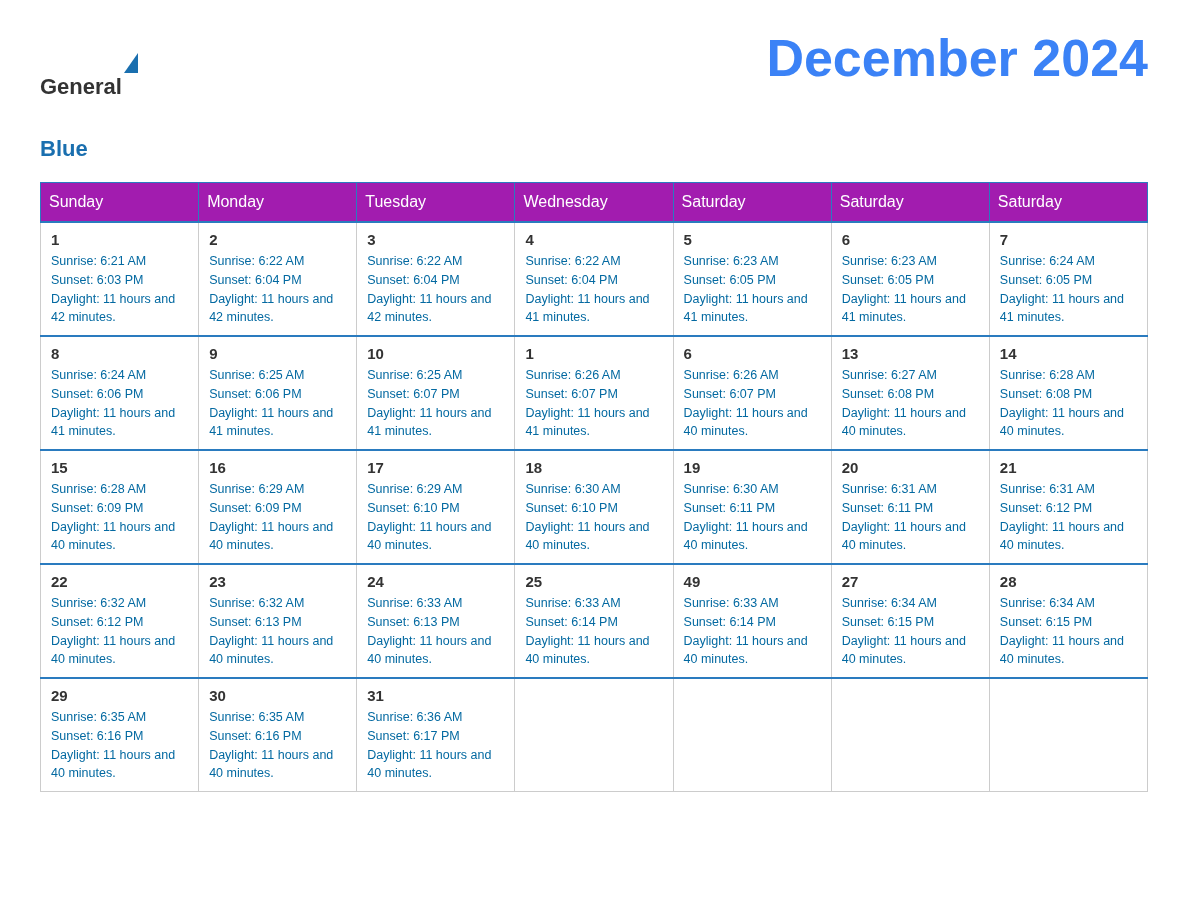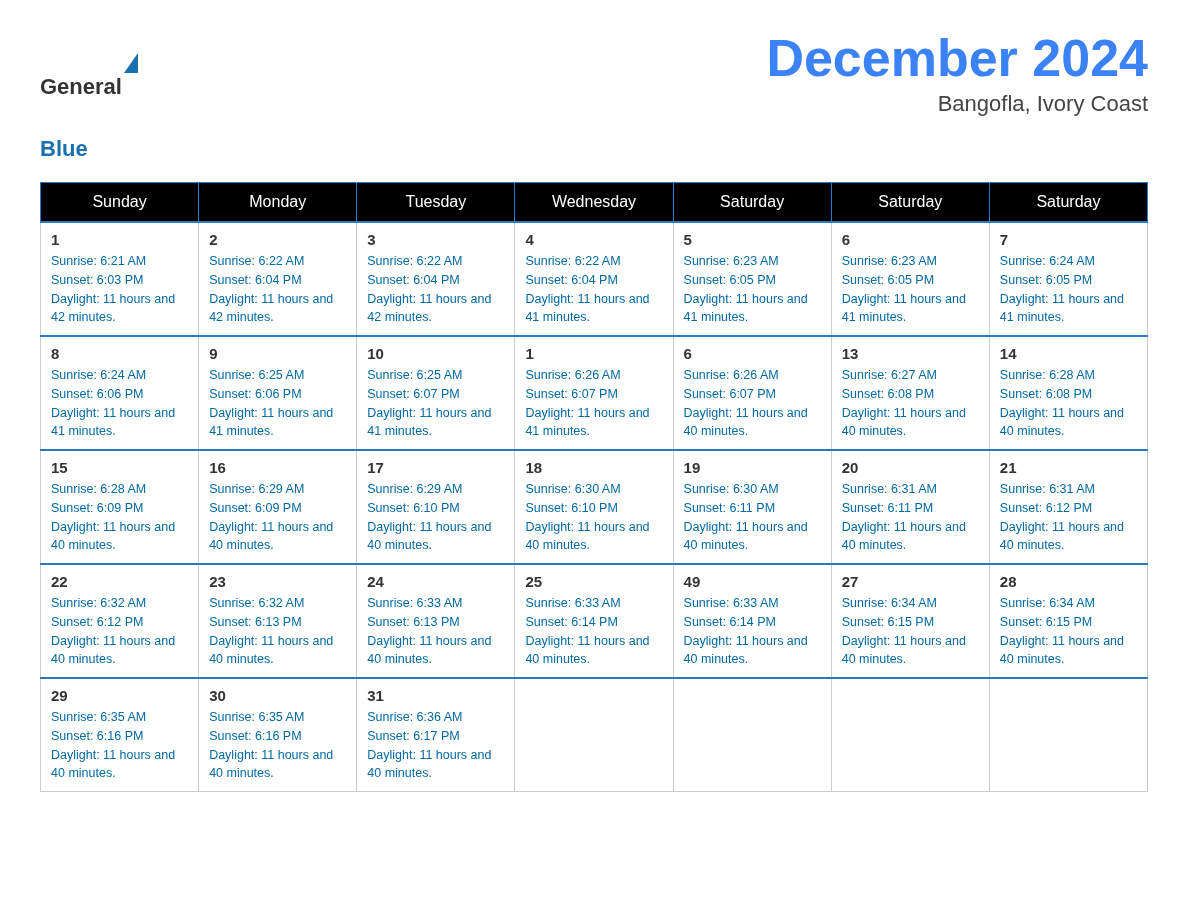--- a/index.html
+++ b/index.html
@@ -57,26 +57,26 @@
     .location-title {
       font-size: 22px;
       color: #444;
       margin-top: 4px;
     }
     .calendar {
       width: 100%;
       border-collapse: collapse;
     }
     .calendar th {
-      background-color: #000000;
+      background-color: #a21caf;
       color: #fff;
       font-size: 16px;
       font-weight: normal;
-      padding: 10px 2px;
-      text-align: center;
+      padding: 10px 8px;
+      text-align: left;
       border: 1px solid #2a7bbf;
     }
     .calendar td {
       vertical-align: top;
       padding: 8px 10px;
       border: 1px solid #ccc;
       border-top: 2px solid #2a7bbf;
       font-size: 13px;
       color: #333;
       width: calc(100% / 7);
@@ -109,21 +109,20 @@
 <div class="header">
   <div class="logo-block">
     <div class="logo-top-row">
       <span class="logo-text-general">General</span>
       <div class="logo-triangle"></div>
     </div>
     <span class="logo-text-blue">Blue</span>
   </div>
   <div class="title-block">
     <div class="month-title">December 2024</div>
-    <div class="location-title">Bangofla, Ivory Coast</div>
   </div>
 </div>
 
 <table class="calendar">
   <thead>
     <tr>
     <th>Sunday</th>
         <th>Monday</th>
         <th>Tuesday</th>
         <th>Wednesday</th>

